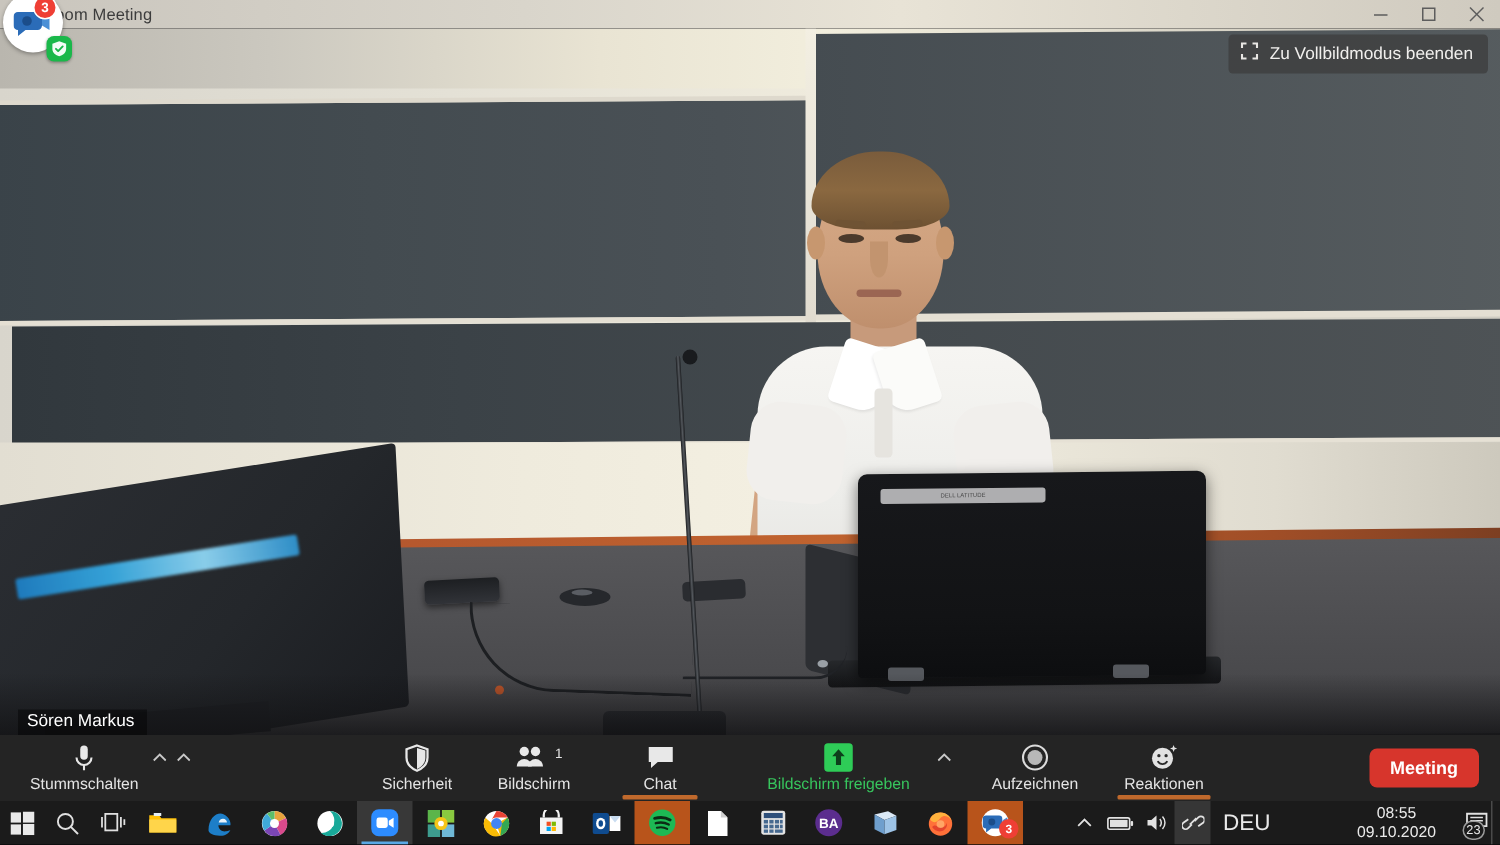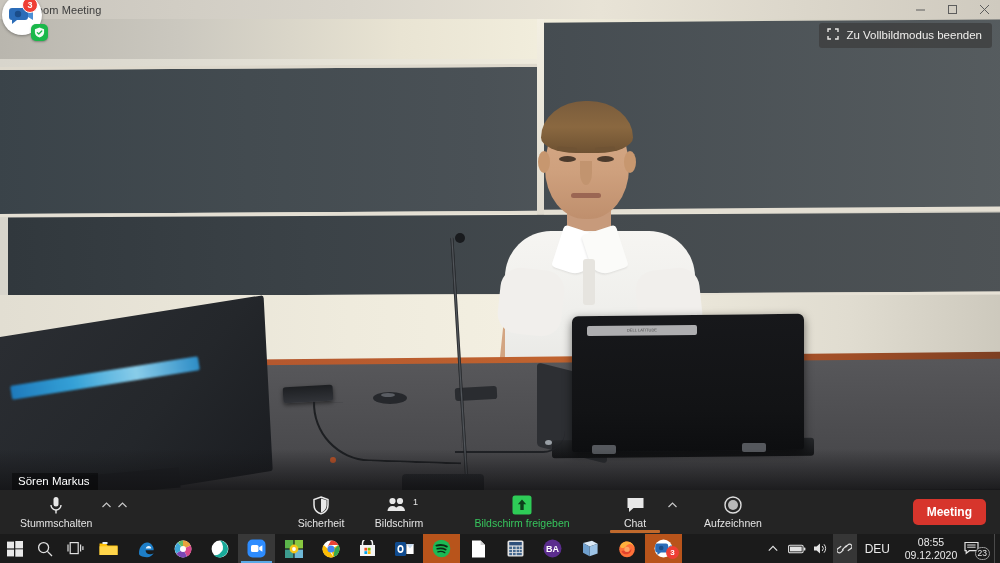--- a/index.html
+++ b/index.html
@@ -278,26 +278,26 @@
   }
   .tk.wide { width:37px; }
   .tk.active::after {
     content:""; position:absolute; left:3px; right:3px; bottom:0; height:2px; background:#5aa9e6;
   }
   .tk.active { background:rgba(255,255,255,.13); }
   .tk.active-orange { background:#b8541b; }
   .tray { display:flex; align-items:center; gap:0px; margin-left:auto; height:29px; }
   .tray-ico { width:24px; height:29px; display:flex; align-items:center; justify-content:center; }
   .tray-ico.hl { background:rgba(255,255,255,.12); }
-  .tray-lang { font-size:12px; color:#e9e9e9; padding:0 8px; }
+  .tray-lang { font-size:15px; color:#e9e9e9; padding:0 8px; }
   .tray-clock {
     display:flex; flex-direction:column; align-items:center; justify-content:center;
-    font-size:10.5px; color:#eaeaea; line-height:13px; padding:0 6px; min-width:66px;
-  }
-  .tray-notify { width:30px; height:29px; display:flex; align-items:center; justify-content:flex-start; position:relative; }
+    font-size:10.5px; color:#eaeaea; line-height:13px; padding:0 6px; min-width:66px;margin-left:43px;
+  }
+  .tray-notify { width:30px; height:29px; display:flex; align-items:center; justify-content:flex-end; position:relative; }
   .notif-count {
     position:absolute; right:4px; bottom:3px; background:#1b1b1b; color:#e9e9e9;
     font-size:8.5px; border:1px solid #9b9b9b; border-radius:8px; padding:0 2px; line-height:11px;
   }
   .showdesk { width:6px; height:29px; border-left:1px solid #4a4a4a; }
   .badge-red-tk {
     position:absolute; right:3px; bottom:4px; width:13px; height:13px; border-radius:50%;
     background:#ef3f35; color:#fff; font-size:8px; font-weight:bold;
     display:flex; align-items:center; justify-content:center;
   }
@@ -470,55 +470,68 @@
             <circle cx="5.5" cy="4" r="3.1" fill="#e8e8e8"></circle>
             <circle cx="13" cy="4" r="3.1" fill="#e8e8e8"></circle>
             <path d="M0.5 14 a5 5 0 0 1 10 0 z" fill="#e8e8e8"></path>
             <path d="M8 14 a5 5 0 0 1 10 0 z" fill="#e8e8e8"></path>
           </svg>
           <span class="count-badge">1</span>
         </div>
         <div class="tb-lbl">Bildschirm</div>
       </div>
 
+      <div class="tb-item" style="min-width:58px;margin-left:22px;">
+        <div class="tb-ico">
+          <svg width="19" height="16" viewBox="0 0 19 16">
+            <path d="M1.5 1 h16 v10 h-10 l-4.5 4 v-4 h-1.5 z" fill="#e8e8e8"></path>
+          </svg>
+        </div>
+        <div class="tb-lbl">Chat</div>
+        <div class="underline" style="width:50px;"></div>
+      </div>
+
       <div class="tb-item" style="min-width:124px;margin-left:28px;">
         <div class="tb-ico">
           <svg width="20" height="20" viewBox="0 0 20 20">
             <rect x="0.5" y="0.5" width="19" height="19" rx="2.5" fill="#2ecc57"></rect>
             <path d="M10 4.5 L14.2 9.2 H11.7 V15 H8.3 V9.2 H5.8 Z" fill="#0d3f1b"></path>
           </svg>
         </div>
         <div class="tb-lbl green">Bildschirm freigeben</div>
       </div>
-
-      <div class="tb-item" style="min-width:58px;margin-left:22px;">
-        <div class="tb-ico">
-          <svg width="19" height="16" viewBox="0 0 19 16">
-            <path d="M1.5 1 h16 v10 h-10 l-4.5 4 v-4 h-1.5 z" fill="#e8e8e8"></path>
-          </svg>
-        </div>
-        <div class="tb-lbl">Chat</div>
-        <div class="underline" style="width:50px;"></div>
-      </div>
       <div class="tb-caret">
         <svg width="9" height="6" viewBox="0 0 9 6">
             <path d="M0.5 5 L4.5 1 L8.5 5" fill="none" stroke="#c8c8c8" stroke-width="1.2"></path>
           </svg>
       </div>
 
       <div class="tb-item" style="min-width:70px;margin-left:18px;">
         <div class="tb-ico">
           <svg width="18" height="18" viewBox="0 0 18 18">
             <circle cx="9" cy="9" r="8" fill="none" stroke="#dcdcdc" stroke-width="1.4"></circle>
             <circle cx="9" cy="9" r="5" fill="#b8b8b8"></circle>
           </svg>
         </div>
         <div class="tb-lbl">Aufzeichnen</div>
       </div>
 
+      <div class="tb-item" style="min-width:70px;margin-left:16px;">
+        <div class="tb-ico">
+          <svg width="19" height="18" viewBox="0 0 19 18">
+            <circle cx="8" cy="9.5" r="7" fill="#e2e2e2"></circle>
+            <circle cx="5.6" cy="7.8" r="1.1" fill="#2b2b2b"></circle>
+            <circle cx="10.4" cy="7.8" r="1.1" fill="#2b2b2b"></circle>
+            <path d="M4.8 11.4 a3.6 3.6 0 0 0 6.4 0" fill="none" stroke="#2b2b2b" stroke-width="1.2"></path>
+            <path d="M15.4 0.6 l.65 1.75 1.75 .65 -1.75 .65 -.65 1.75 -.65 -1.75 -1.75 -.65 1.75 -.65 z" fill="#e2e2e2"></path>
+          </svg>
+        </div>
+        <div class="tb-lbl">Reaktionen</div>
+        <div class="underline" style="width:62px;"></div>
+      </div>
     </div>
 
     <div class="spacer"></div>
 
     <button class="end-btn" style="margin-right:14px;">Meeting</button>
   </div>
 
   <div class="taskbar">
 
     <div class="tk">
@@ -724,21 +737,21 @@
       <div class="tray-ico hl">
         <svg width="15" height="13" viewBox="0 0 15 13">
           <path d="M5.4 7.6 L2.9 10.1 a2.4 2.4 0 0 1 -3.4 -3.4 L3 4.2" fill="none" stroke="#e2e2e2" stroke-width="1.2" transform="translate(1.2,0)"></path>
           <path d="M9.6 5.4 L12.1 2.9 a2.4 2.4 0 0 1 3.4 3.4 L12 8.8" fill="none" stroke="#e2e2e2" stroke-width="1.2" transform="translate(-1.2,0)"></path>
           <line x1="5.2" y1="7.8" x2="9.6" y2="3.4" stroke="#e2e2e2" stroke-width="1.2"></line>
         </svg>
       </div>
       <div class="tray-lang">DEU</div>
       <div class="tray-clock">
         <div>08:55</div>
-        <div>09.12.2020</div>
+        <div>09.10.2020</div>
       </div>
       <div class="tray-notify">
         <svg width="17" height="15" viewBox="0 0 17 15">
           <path d="M1 1.5 h13 v8.2 h-8.6 l-3.2 2.6 v-2.6 h-1.2 z" fill="none" stroke="#e2e2e2" stroke-width="1.2"></path>
           <line x1="3.2" y1="4" x2="11.6" y2="4" stroke="#e2e2e2" stroke-width="1"></line>
           <line x1="3.2" y1="6.2" x2="11.6" y2="6.2" stroke="#e2e2e2" stroke-width="1"></line>
         </svg>
         <span class="notif-count">23</span>
       </div>
       <div class="showdesk"></div>

